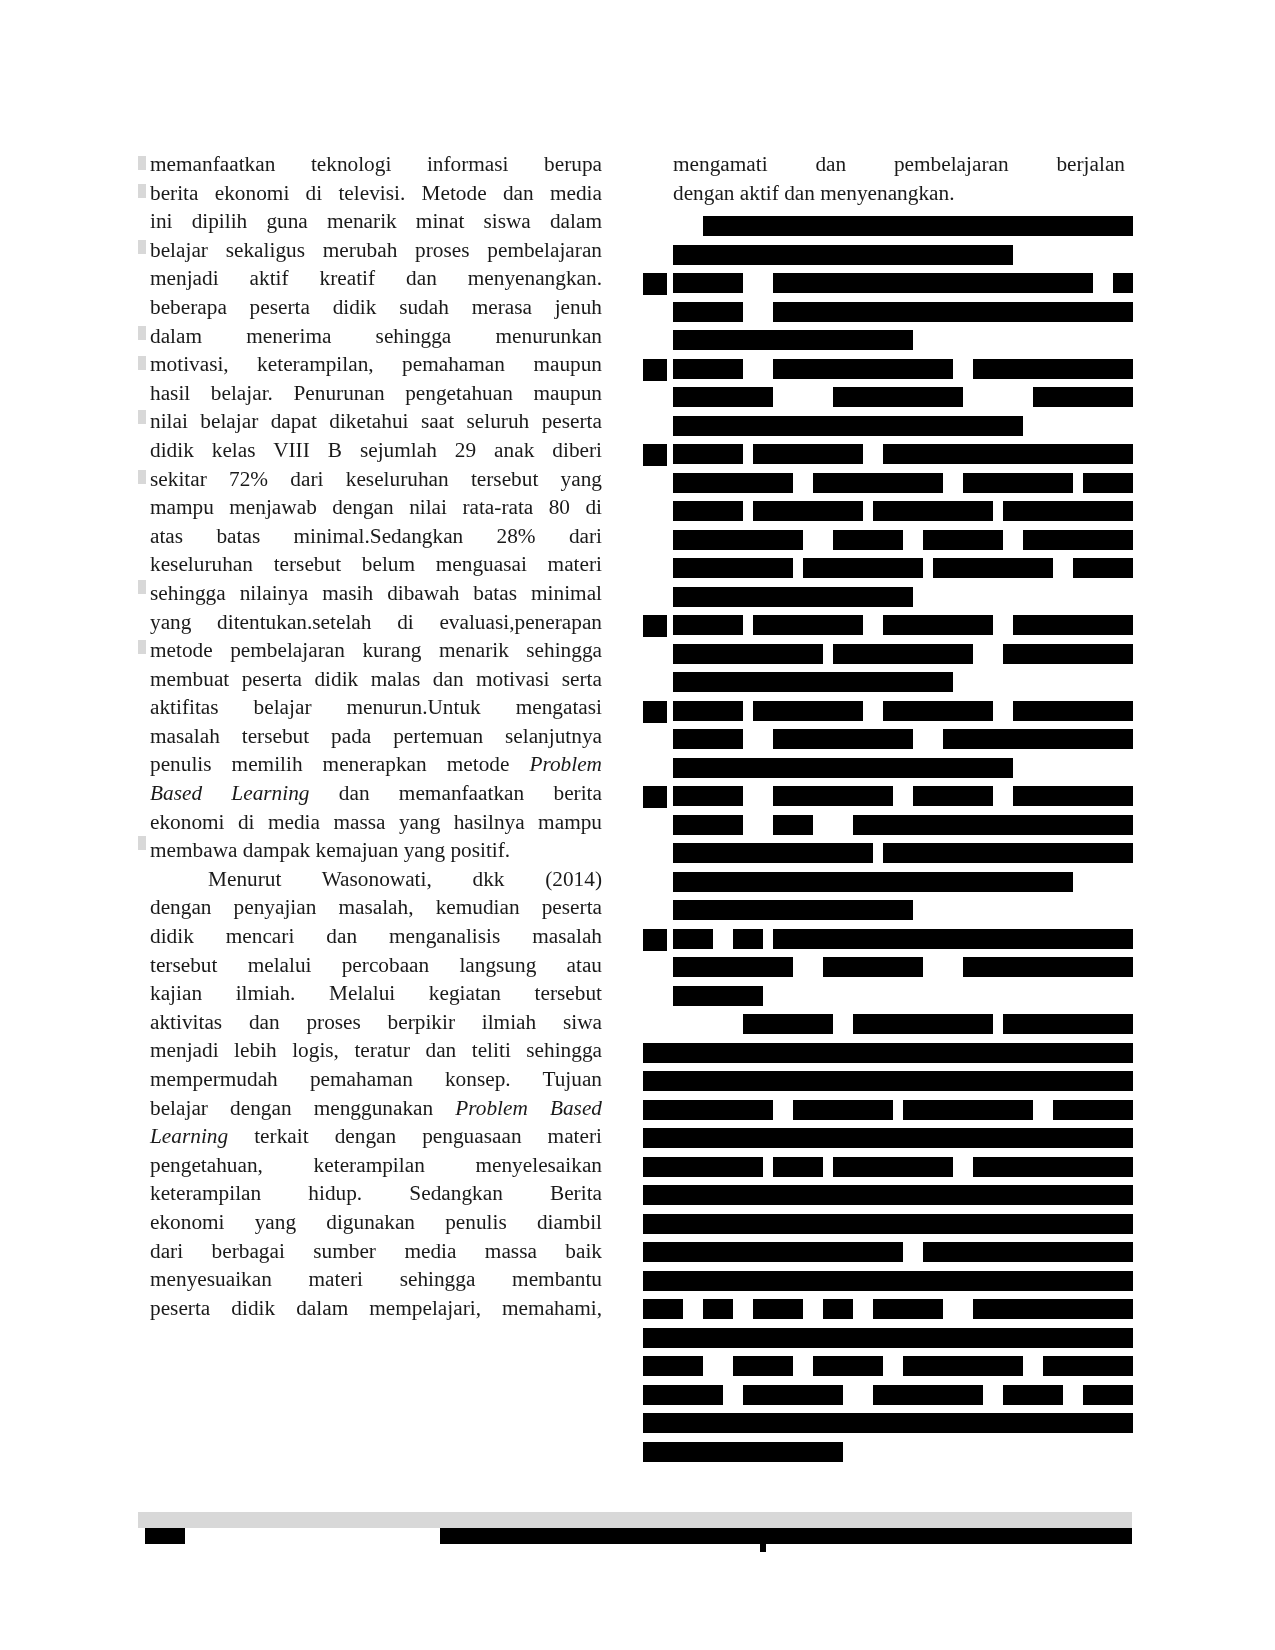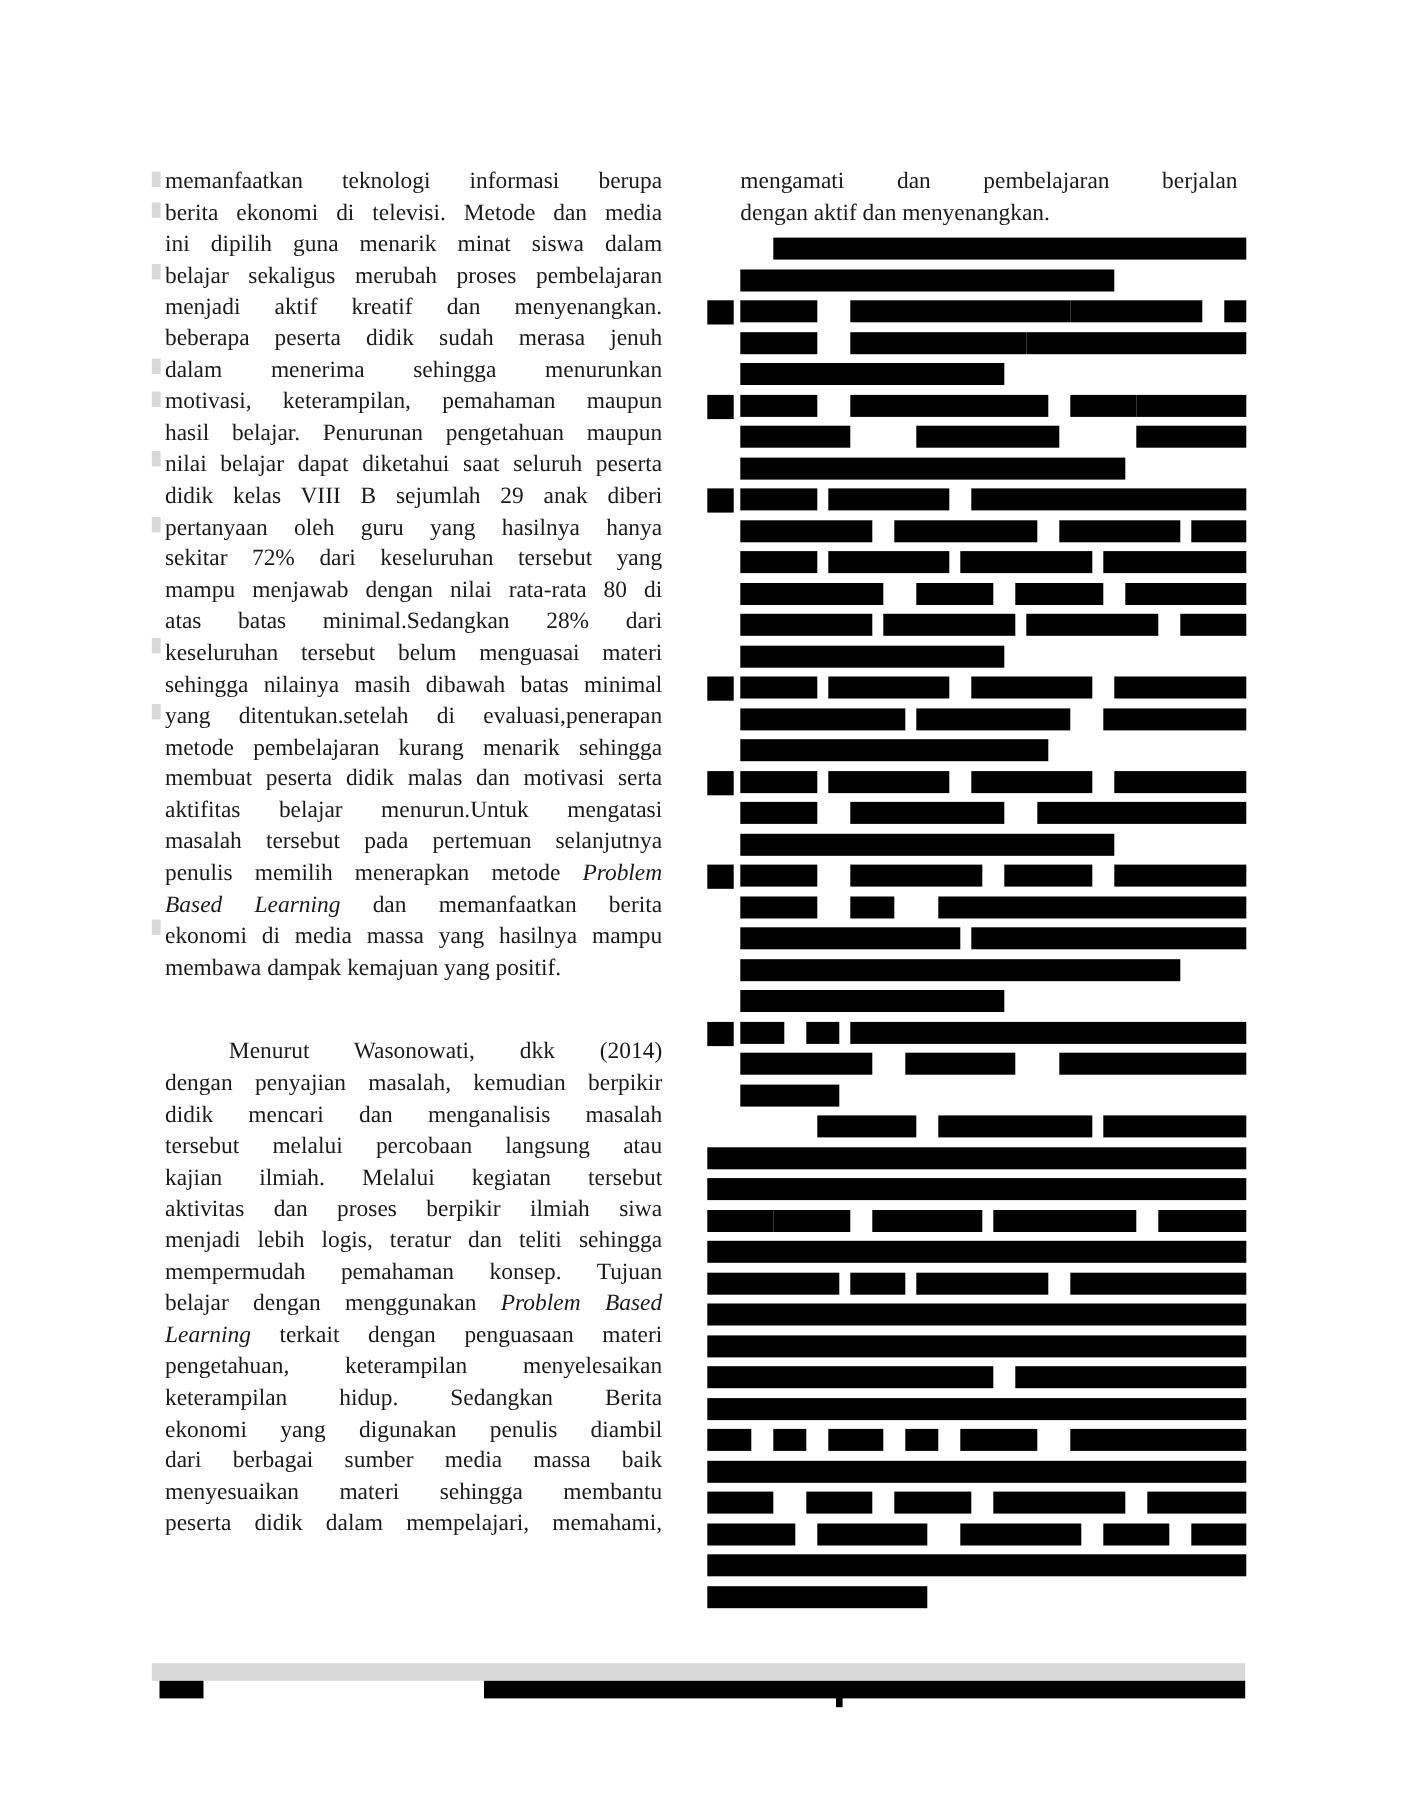--- a/index.html
+++ b/index.html
@@ -2,21 +2,21 @@
 <html><head>
 <meta charset="utf-8">
 <style>
   html, body { margin: 0; padding: 0; background: #ffffff; }
   body { width: 1275px; height: 1650px; position: relative; overflow: hidden;
          font-family: "Liberation Serif", "DejaVu Serif", serif; color: #1a1a1a; }
   .col-left { position: absolute; left: 150px; top: 150px; width: 452px; }
   .col-left p { margin: 0; font-size: 21.3px; line-height: 28.6px; text-align: justify; text-align-last: auto; }
   .col-left .line { display: block; text-align: justify; text-align-last: justify; white-space: nowrap; height: 28.6px; }
   .col-left .line.last { text-align-last: left; }
-  .col-left .indent { padding-left: 58px; margin-top: 48px; }
+  .col-left .indent { padding-left: 58px; }
   .margin-mark { position: absolute; left: 138px; width: 8px; height: 14px; background: #d8d8d8; }
   em { font-style: italic; }
   .col-right { position: absolute; left: 673px; top: 150px; width: 452px; }
   .col-right .line { display: block; font-size: 21.3px; line-height: 28.6px; white-space: nowrap; text-align: justify; text-align-last: justify; height: 28.6px; }
   .col-right .line.last { text-align-last: left; }
   .redacted { position: absolute; left: 673px; top: 212px; width: 460px; }
   .r-row { position: relative; height: 28.5px; }
   .r-bar { position: absolute; top: 4px; height: 20px; background: #000; }
   .r-num { position: absolute; left: -30px; top: 4px; width: 24px; height: 22px; background: #000; }
   .footer-band { position: absolute; left: 138px; top: 1512px; width: 994px; height: 16px; background: #d8d8d8; }
@@ -46,39 +46,38 @@
     <span class="line">berita ekonomi di televisi. Metode dan media</span>
     <span class="line">ini dipilih guna menarik minat siswa dalam</span>
     <span class="line">belajar sekaligus merubah proses pembelajaran</span>
     <span class="line">menjadi aktif kreatif dan menyenangkan.</span>
     <span class="line">beberapa peserta didik sudah merasa jenuh</span>
     <span class="line">dalam menerima sehingga menurunkan</span>
     <span class="line">motivasi, keterampilan, pemahaman maupun</span>
     <span class="line">hasil belajar. Penurunan pengetahuan maupun</span>
     <span class="line">nilai belajar dapat diketahui saat seluruh peserta</span>
     <span class="line">didik kelas VIII B sejumlah 29 anak diberi</span>
-    <span class="line">pertanyaan oleh guru yang hasilnya hanya</span>
     <span class="line">sekitar 72% dari keseluruhan tersebut yang</span>
     <span class="line">mampu menjawab dengan nilai rata-rata 80 di</span>
     <span class="line">atas batas minimal.Sedangkan 28% dari</span>
     <span class="line">keseluruhan tersebut belum menguasai materi</span>
     <span class="line">sehingga nilainya masih dibawah batas minimal</span>
     <span class="line">yang ditentukan.setelah di evaluasi,penerapan</span>
     <span class="line">metode pembelajaran kurang menarik sehingga</span>
     <span class="line">membuat peserta didik malas dan motivasi serta</span>
     <span class="line">aktifitas belajar menurun.Untuk mengatasi</span>
     <span class="line">masalah tersebut pada pertemuan selanjutnya</span>
     <span class="line"><span>penulis memilih menerapkan metode </span><em>Problem</em></span>
     <span class="line"><em><span>Based</span> <span>Learning</span></em><span> dan memanfaatkan berita</span></span>
     <span class="line">ekonomi di media massa yang hasilnya mampu</span>
     <span class="line last">membawa dampak kemajuan yang positif.</span>
   </p>
   <p>
     <span class="line indent">Menurut Wasonowati, dkk (2014)</span>
-    <span class="line">dengan penyajian masalah, kemudian berpikir</span>
+    <span class="line">dengan penyajian masalah, kemudian peserta</span>
     <span class="line">didik mencari dan menganalisis masalah</span>
     <span class="line">tersebut melalui percobaan langsung atau</span>
     <span class="line">kajian ilmiah. Melalui kegiatan tersebut</span>
     <span class="line">aktivitas dan proses berpikir ilmiah siwa</span>
     <span class="line">menjadi lebih logis, teratur dan teliti sehingga</span>
     <span class="line">mempermudah pemahaman konsep. Tujuan</span>
     <span class="line"><span>belajar dengan menggunakan </span><em>Problem Based</em></span>
     <span class="line"><em>Learning</em><span> terkait dengan penguasaan materi</span></span>
     <span class="line">pengetahuan, keterampilan menyelesaikan</span>
     <span class="line">keterampilan hidup. Sedangkan Berita</span>

